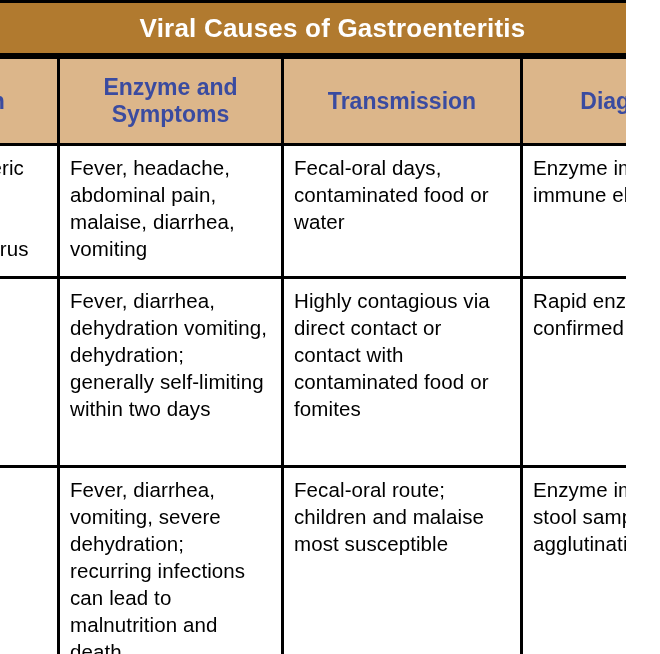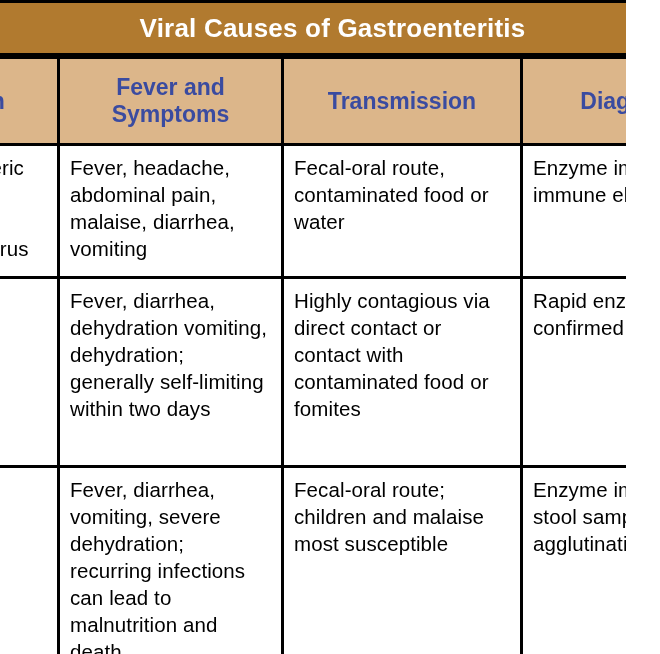--- a/index.html
+++ b/index.html
@@ -107,35 +107,35 @@
     <table class="grid">
       <colgroup>
         <col class="c1">
           <col class="c2">
           <col class="c3">
           <col class="c4">
       </colgroup>
       <thead>
         <tr>
           <th>Pathogen</th>
-          <th>Fever and Symptoms</th>
+          <th>Enzyme and Symptoms</th>
           <th>Transmission</th>
           <th>Diagnostic Tests</th>
         </tr>
       </thead>
       <tbody>
         <tr class="row-1">
           <td>
             <span class="cell-text">Astrovirus, enteric adenoviruses, coronavirus, influenza-like virus</span>
           </td>
           <td>
             <span class="cell-text">Fever, headache, abdominal pain, malaise, diarrhea, vomiting</span>
           </td>
           <td>
-            <span class="cell-text">Fecal-oral route, contaminated food or water</span>
+            <span class="cell-text">Fecal-oral days, contaminated food or water</span>
           </td>
           <td>
             <span class="cell-text">Enzyme immunoassay, immune electron microscopy</span>
           </td>
         </tr>
         <tr class="row-2">
           <td>
             <span class="cell-text">Noroviruses</span>
           </td>
           <td>

